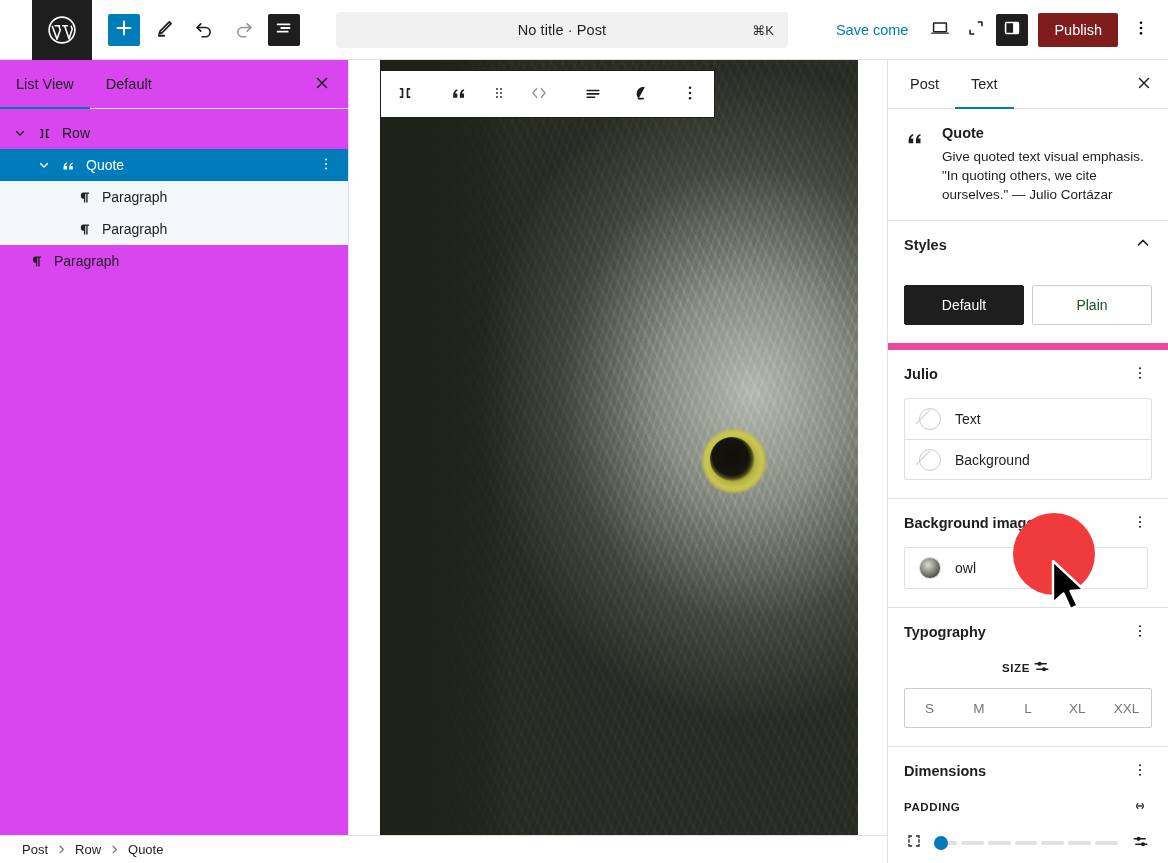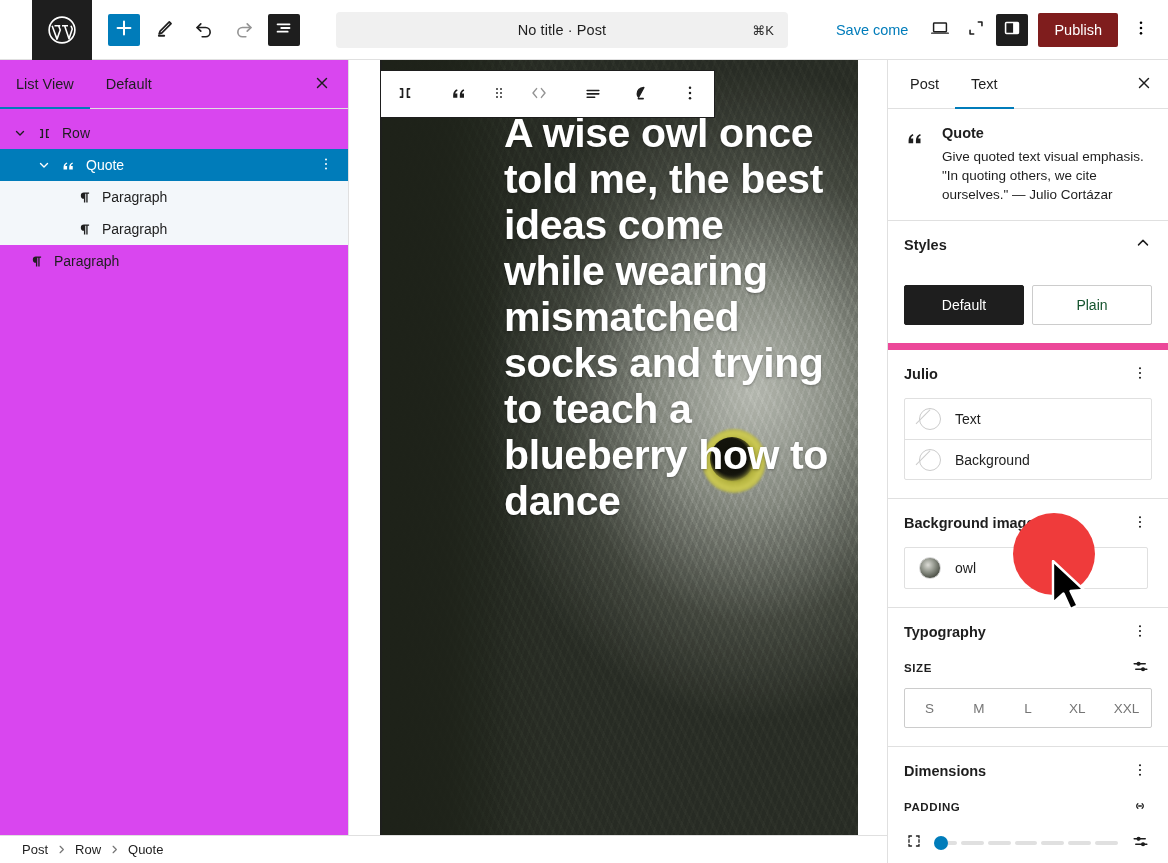--- a/index.html
+++ b/index.html
@@ -247,21 +247,21 @@
   .bgimg-thumb {
     width: 22px; height: 22px; border-radius: 50%; flex: 0 0 22px;
     background:
       radial-gradient(circle at 40% 35%, #dcdcd6 0%, #8e9288 40%, #3a3e34 85%),
       repeating-linear-gradient(50deg, rgba(255,255,255,.35) 0 1px, rgba(0,0,0,.3) 1px 3px);
     border: 1px solid #d8d8d8;
   }
   .bgimg-label { font-size: 14px; color: #1e1e1e; }
 
   .sizelabel { font-size: 11.5px; letter-spacing: .6px; color: #1e1e1e; font-weight: 600; text-transform: uppercase; }
-  .size-head { display: flex; align-items: center; justify-content: space-between; padding: 0 16px 8px 16px; }
+  .size-head { display: flex; align-items: center; justify-content: center; padding: 0 16px 8px 16px; }
   .size-row {
     margin: 0 16px 18px 16px; border: 1px solid #ccc; border-radius: 2px;
     display: flex; height: 40px;
   }
   .size-btn {
     flex: 1; display: flex; align-items: center; justify-content: center;
     font-size: 13.5px; color: #757575; cursor: pointer; background: none; border: none;
     font-family: "Liberation Sans", sans-serif;
   }
 
@@ -481,21 +481,20 @@
 
   <div class="canvas-area">
     <div class="post-frame">
 
       <div class="quote-block">
         <div class="owl-feathers"></div>
         <div class="owl-eye"></div>
         <div class="owl-eye2"></div>
         <div class="owl-dark-left"></div>
 
-        <div class="quote-text">A wise owl once told me, the best ideas come while wearing mismatched socks and trying to teach a blueberry how to dance</div>
 
       </div>
       <div class="frame-border-l"></div>
 
       <div class="blocktoolbar">
         <div class="bt-group">
           <button class="bt-btn">
             <span>
               <svg width="20" height="20" viewBox="0 0 24 24" fill="none" stroke="currentColor" stroke-width="2" stroke-linecap="round" stroke-linejoin="round">
                 <path d="M6.5 7H9v10H6.5"></path>

